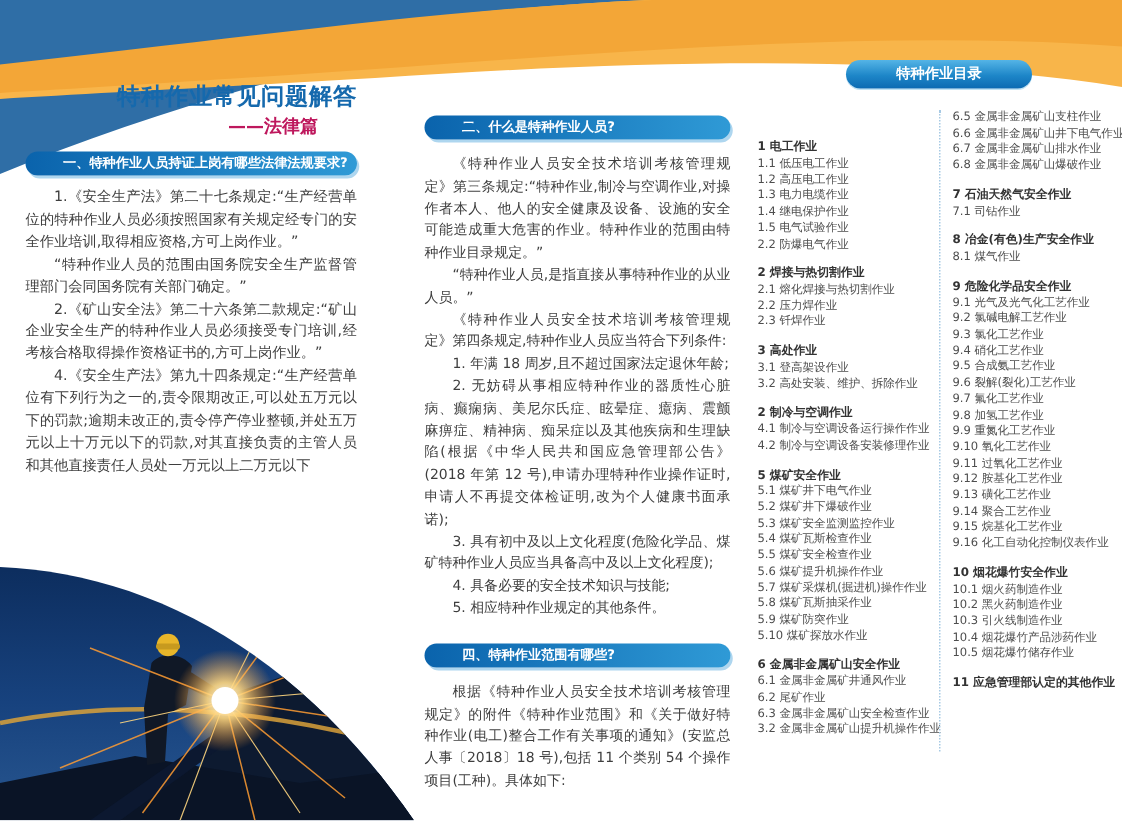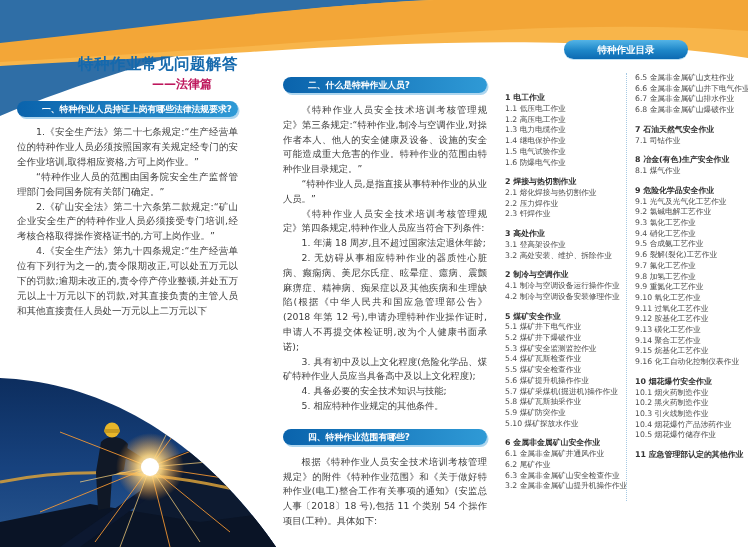--- a/index.html
+++ b/index.html
@@ -100,21 +100,21 @@
   <div class="catalog-pill">特种作业目录</div>
   <div class="catalog-list">
     <div class="catalog-colA">
         <div class="catalog-group">
           <div class="catalog-group-title">1 电工作业</div>
           <div class="catalog-item">1.1 低压电工作业</div>
           <div class="catalog-item">1.2 高压电工作业</div>
           <div class="catalog-item">1.3 电力电缆作业</div>
           <div class="catalog-item">1.4 继电保护作业</div>
           <div class="catalog-item">1.5 电气试验作业</div>
-          <div class="catalog-item">1.6 防爆电气作业</div>
+          <div class="catalog-item">2.2 防爆电气作业</div>
         </div>
         <div class="catalog-group">
           <div class="catalog-group-title">2 焊接与热切割作业</div>
           <div class="catalog-item">2.1 熔化焊接与热切割作业</div>
           <div class="catalog-item">2.2 压力焊作业</div>
           <div class="catalog-item">2.3 钎焊作业</div>
         </div>
         <div class="catalog-group">
           <div class="catalog-group-title">3 高处作业</div>
           <div class="catalog-item">3.1 登高架设作业</div>

